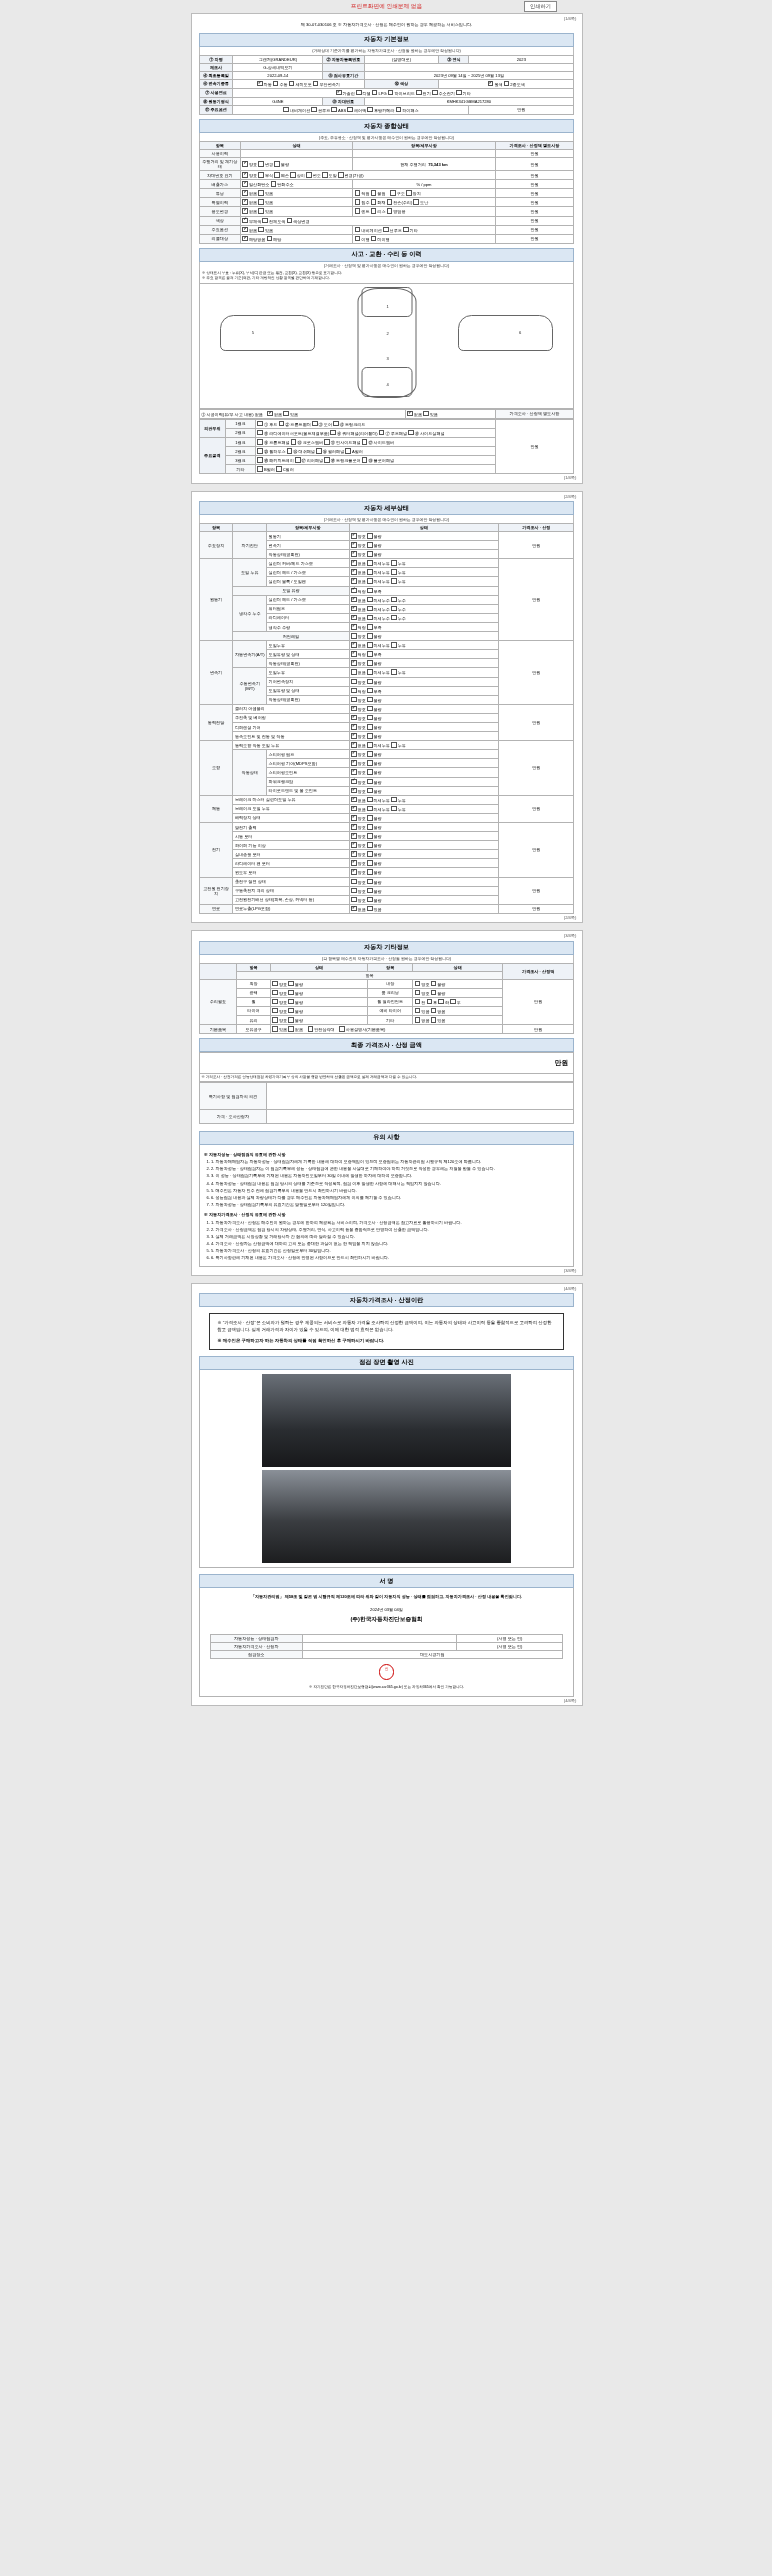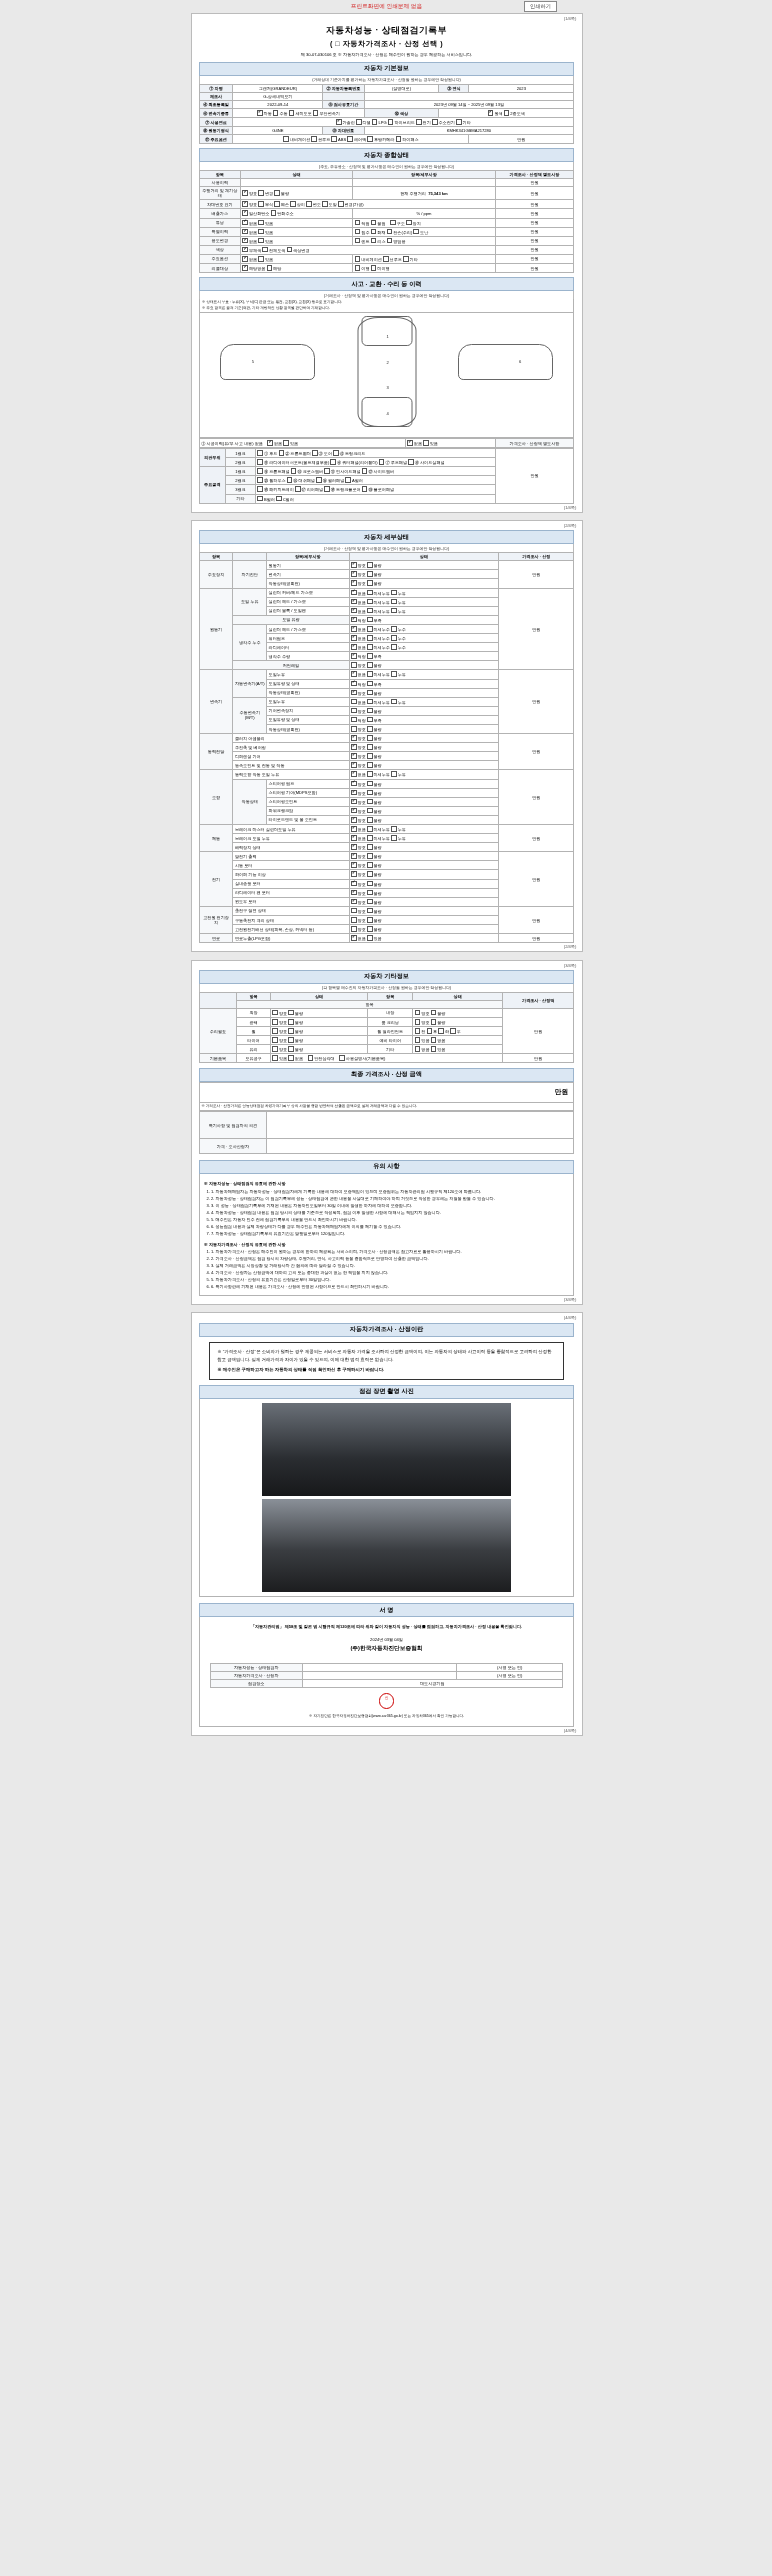--- a/index.html
+++ b/index.html
@@ -50,24 +50,20 @@
 <div class="page-wrap">
 
   <div class="topbar">
     <span>프린트화면에 인쇄문제 없음</span>
     <button class="print-btn">인쇄하기</button>
   </div>
 
   <div class="sheet">
     <div class="pgno" style="top:2.1px;">(1/4쪽)</div>
 
-    <h1 class="title">
-      <span>자동차성능 · 상태점검기록부</span>
-      <span class="sub">( □ 자동차가격조사 · 산정 선택 )</span>
-    </h1>
     <div class="headline-note">제 30-07-030106 호  ※ 자동차가격조사 · 산정은 매수인이 원하는 경우 제공하는 서비스입니다.</div>
 
     <div class="sec-title">자동차 기본정보</div>
     <div class="sec-note">(거래상대 기준가치를 평가하는 자동차가격조사 · 산정을 원하는 경우에만 작성됩니다)</div>
 
     <table>
       <tbody>
           <tr>
         <td class="lbl" style="width:9%">① 차명</td>
         <td style="width:24%" class="c">그랜저(GRANDEUR)</td>

